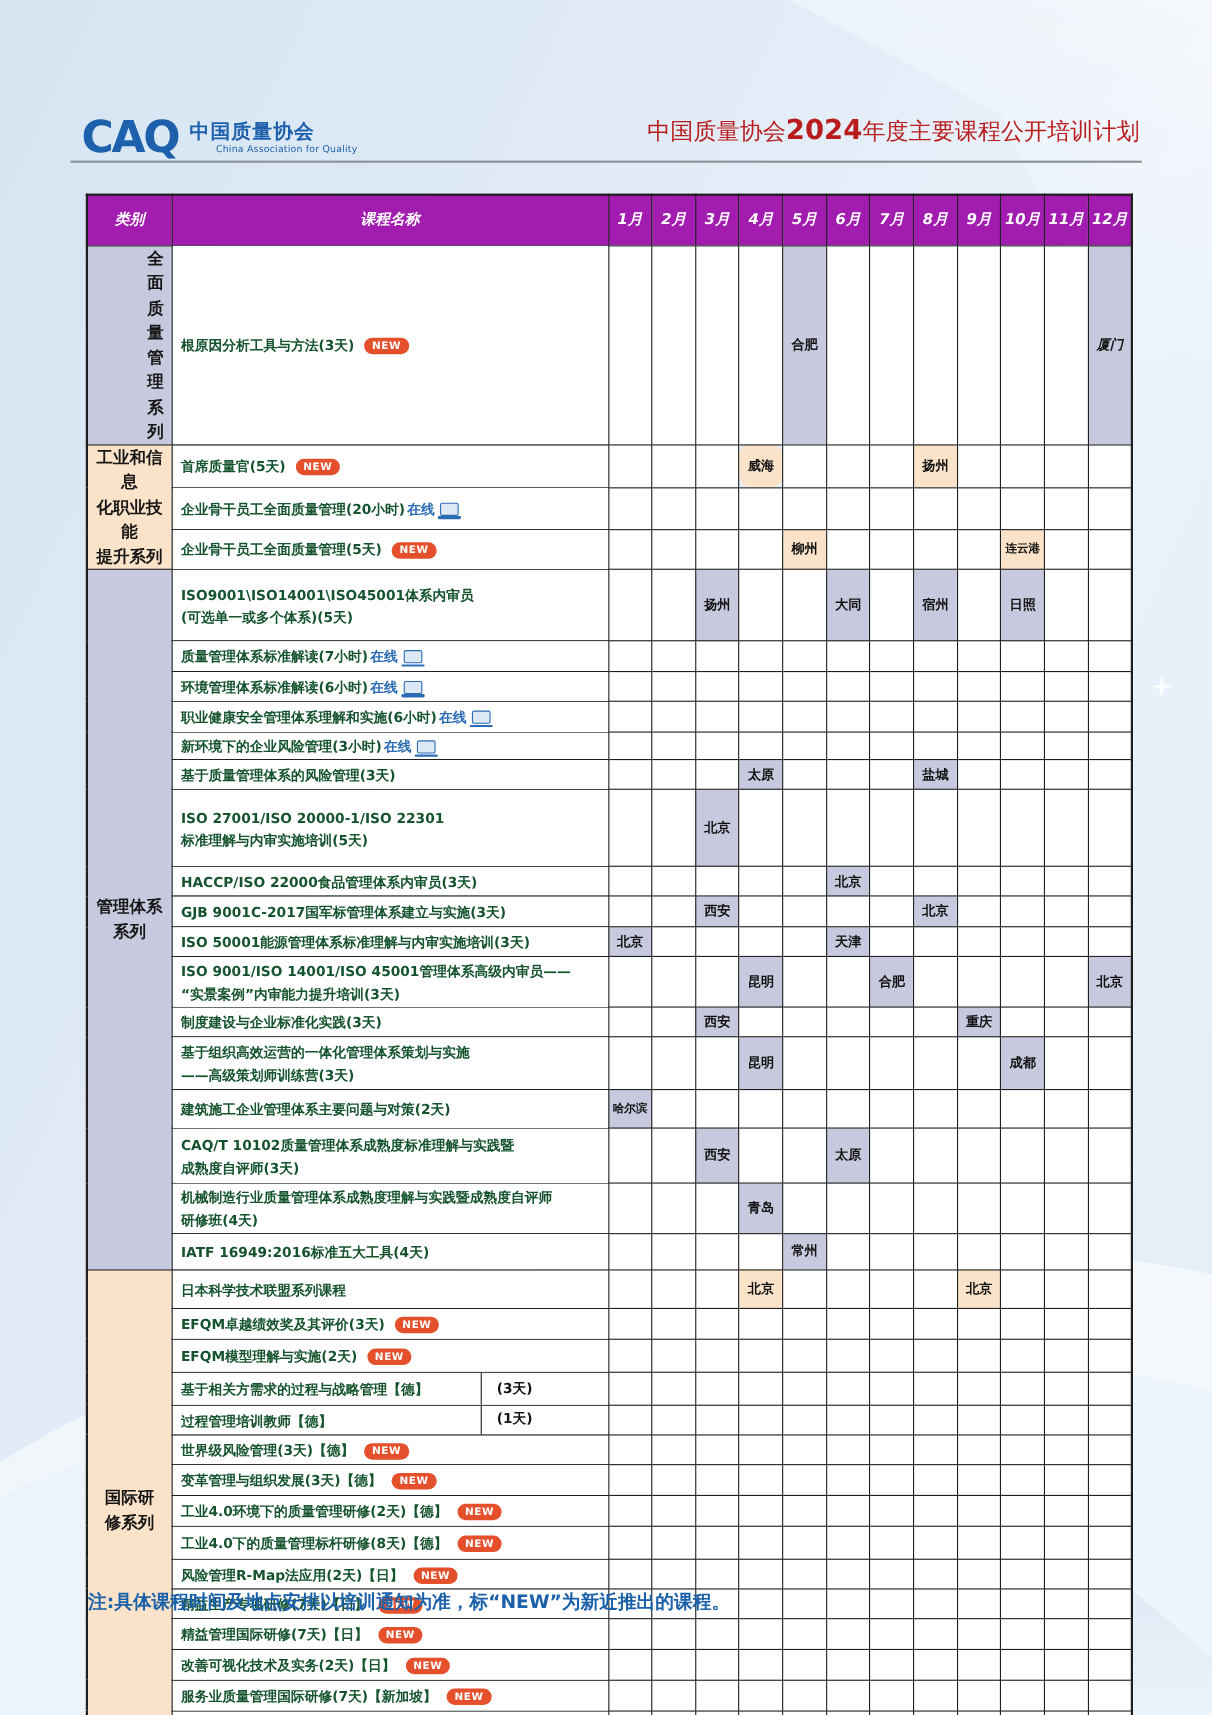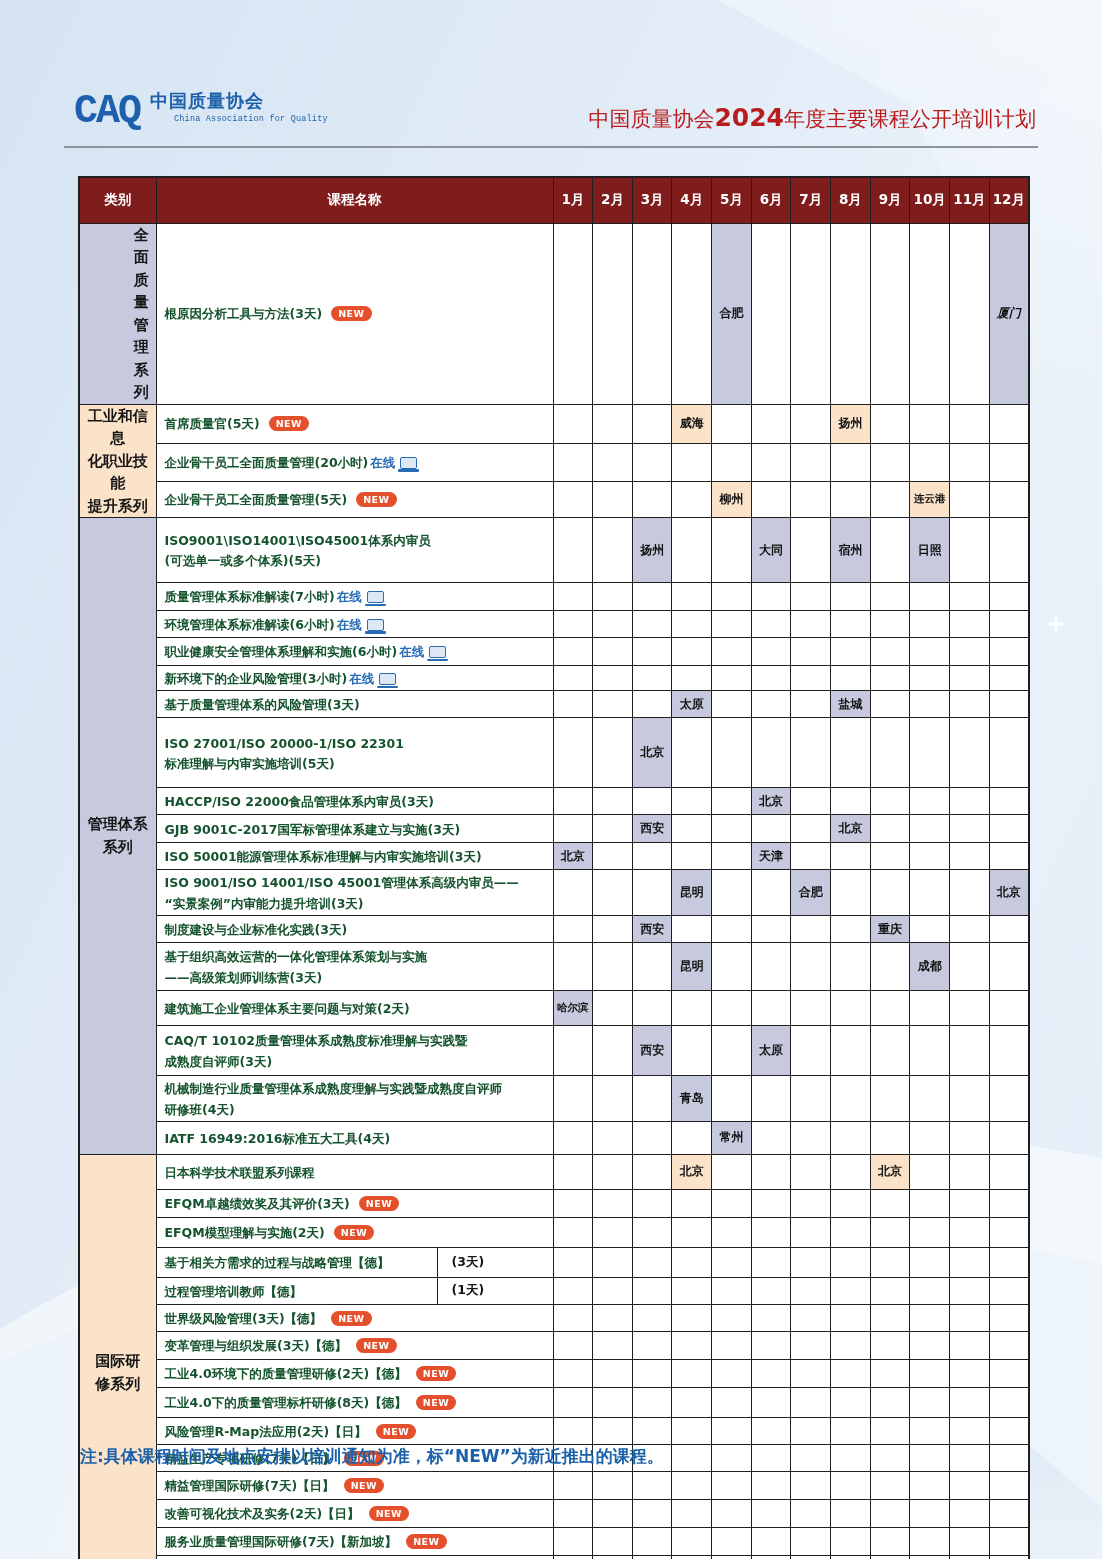--- a/index.html
+++ b/index.html
@@ -17,35 +17,35 @@
     background:rgba(255,255,255,0.55);transform:rotate(-6deg);}
   .deco-wave2{left:-300px;bottom:-430px;width:1800px;height:760px;border-radius:50%;
     background:rgba(214,228,243,0.9);transform:rotate(-4deg);}
   .deco-tri{right:-60px;bottom:0;width:420px;height:180px;
     background:linear-gradient(180deg,rgba(203,219,237,0.55),rgba(228,238,248,0.2));
     clip-path:polygon(50% 0,100% 100%,0 100%);}
   .sparkle{top:614px;left:1046px;width:20px;height:20px;background:#ffffff;opacity:.9;
     clip-path:polygon(50% 0,60% 40%,100% 50%,60% 60%,50% 100%,40% 60%,0 50%,40% 40%);}
 
   
-  .logo-row{position:absolute;left:74px;top:92px;display:flex;align-items:flex-start;font-family:Liberation Mono, monospace;}
+  .logo-row{position:absolute;left:74px;top:105px;display:flex;align-items:center;}
   .logo-caq{font-size:40px;font-weight:800;color:#1d60ab;letter-spacing:-2px;line-height:1;}
   .logo-txt{margin-left:10px;display:flex;flex-direction:column;}
   .logo-cn{font-size:18px;font-weight:700;color:#1d60ab;letter-spacing:1px;line-height:1.2;}
   .logo-en{font-size:8.5px;color:#1d60ab;letter-spacing:.2px;margin-left:24px;}
   .page-title{position:absolute;right:66px;top:103px;color:#b91c1c;font-size:21px;font-weight:500;white-space:nowrap;}
   .page-title .yr{font-size:25px;font-weight:800;}
   .rule{position:absolute;left:64px;top:146px;width:974px;height:2px;background:#8d939b;}
 
   
   .plan-wrap{position:absolute;left:78px;top:176px;}
   table.plan{border-collapse:collapse;table-layout:fixed;width:952px;border:2px solid #1f1f1f;}
   .plan th,.plan td{border:1px solid #1f1f1f;box-sizing:border-box;vertical-align:middle;}
   .plan thead tr{height:46px;}
-  .plan th{background:#7f1d1d;color:#ffffff;font-size:13.5px;font-weight:700;padding:0;}
+  .plan th{background:#a21caf;color:#ffffff;font-size:13.5px;font-weight:700;padding:0;font-style:italic;}
   td.cat{text-align:center;font-weight:700;font-size:15px;color:#161616;
          white-space:pre-line;line-height:1.5;padding:0 1px;}
   td.course{text-align:left;padding:2px 8px;position:relative;background:#ffffff;}
   .nm{font-weight:700;font-size:12.5px;color:#14532d;line-height:1.55;white-space:pre-line;}
   .online{color:#2a6cb3;font-weight:700;font-size:12.5px;margin-left:2px;cursor:pointer;}
   .laptop{display:inline-block;width:15px;height:10px;border:1.5px solid #2a6cb3;border-radius:2px;
           background:#dce8f4;position:relative;margin-left:5px;vertical-align:-2px;}
   .laptop::after{content:'';position:absolute;left:-3px;right:-3px;bottom:-4px;height:2.5px;
           background:#2a6cb3;border-radius:1px;}
   .newb{display:inline-block;margin-left:9px;background:#e4502c;color:#ffffff;font-size:9.5px;
@@ -136,21 +136,21 @@
           <td class="mc lavender" style="background: rgb(199, 202, 222); font-style: italic;">厦门</td>
         </tr>
         <tr style="height: 28px;">
           <td rowspan="3" class="cat peach" style="background: rgb(251, 227, 202);">工业和信息
 化职业技能
 提升系列</td>
           <td class="course"><span class="nm">首席质量官(5天)</span><span class="newb" style="background: rgb(228, 80, 44);">NEW</span></td>
           <td class="mc"></td>
           <td class="mc"></td>
           <td class="mc"></td>
-          <td class="mc peach" style="background: rgb(251, 227, 202);">威海</td>
+          <td class="mc peach" style="background: rgb(251, 227, 202); border-radius: 11px;">威海</td>
           <td class="mc"></td>
           <td class="mc"></td>
           <td class="mc"></td>
           <td class="mc peach" style="background: rgb(251, 227, 202);">扬州</td>
           <td class="mc"></td>
           <td class="mc"></td>
           <td class="mc"></td>
           <td class="mc"></td>
         </tr>
         <tr style="height: 27px; padding-left: 40px;">

